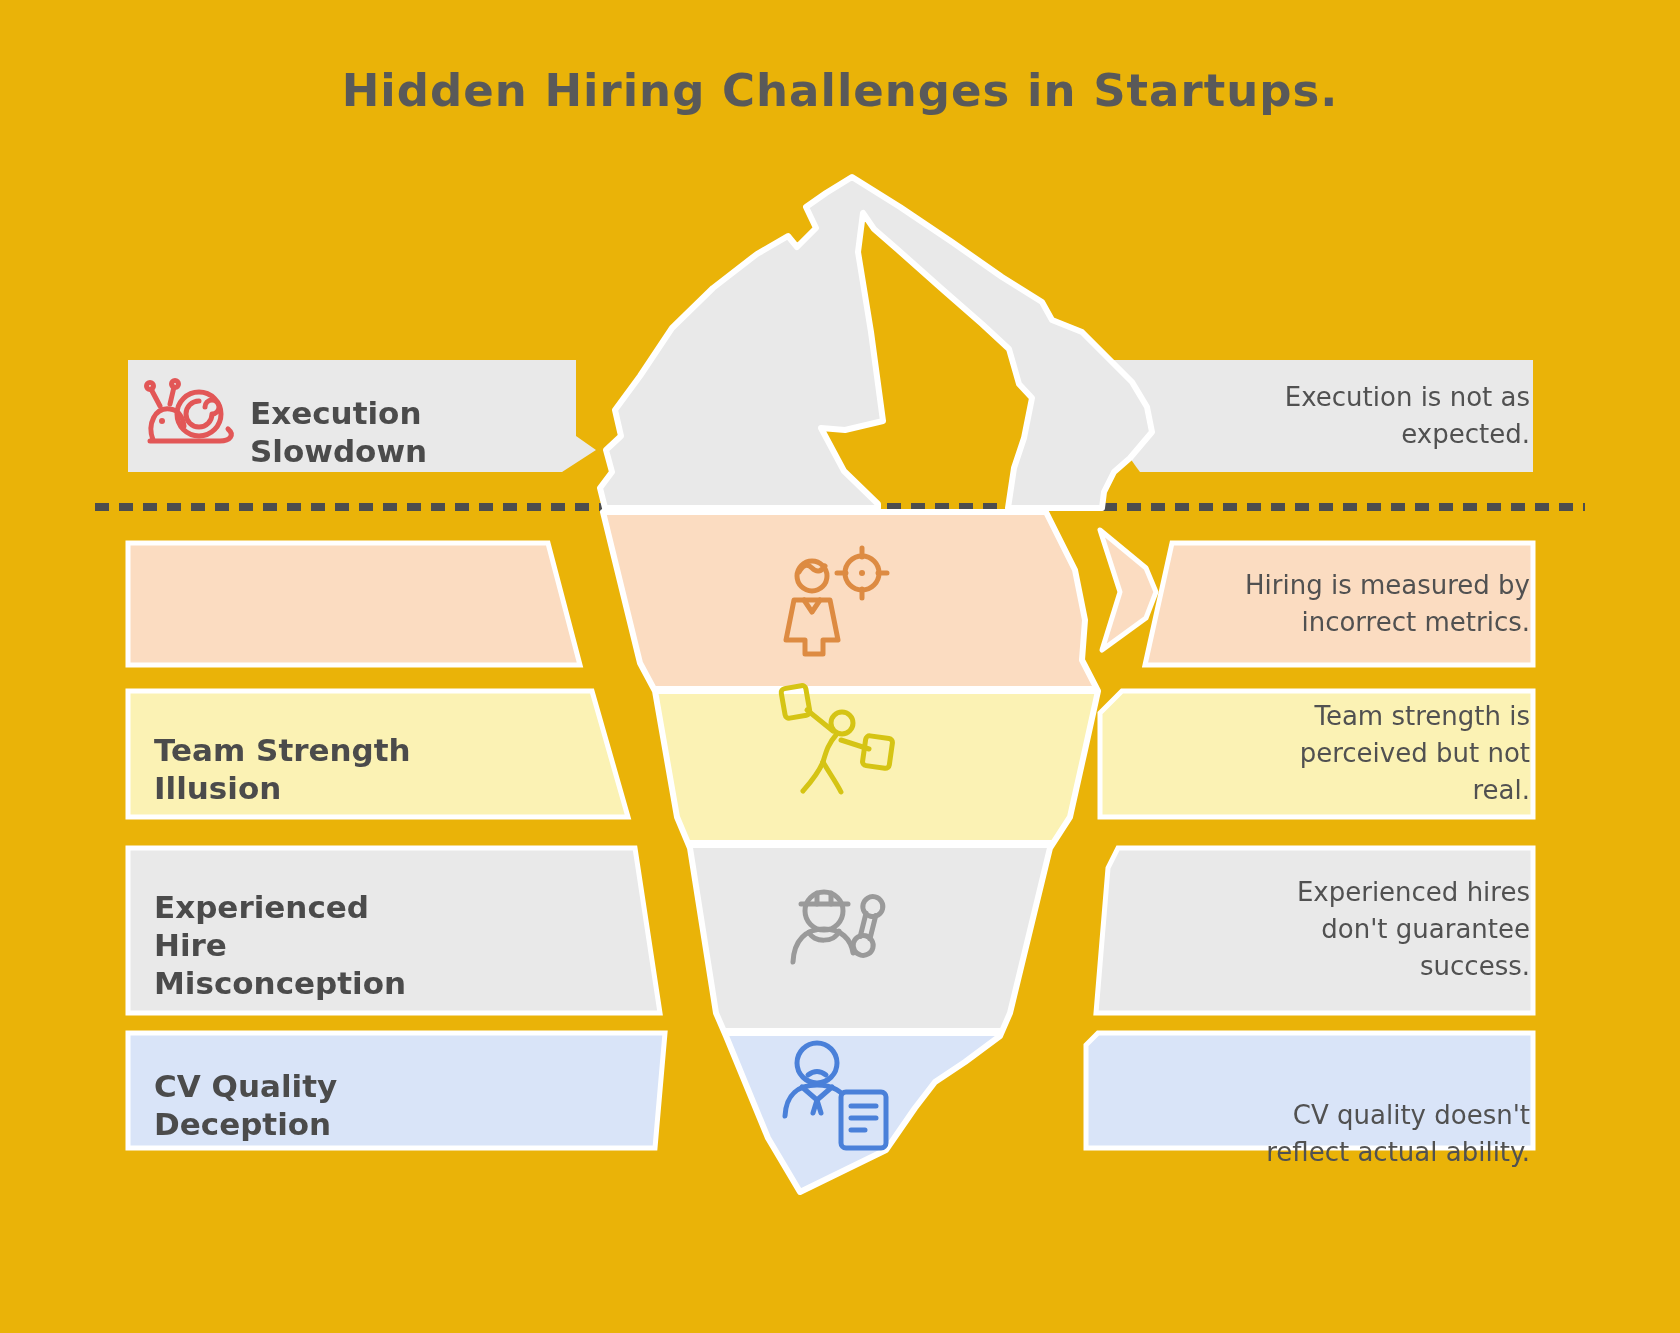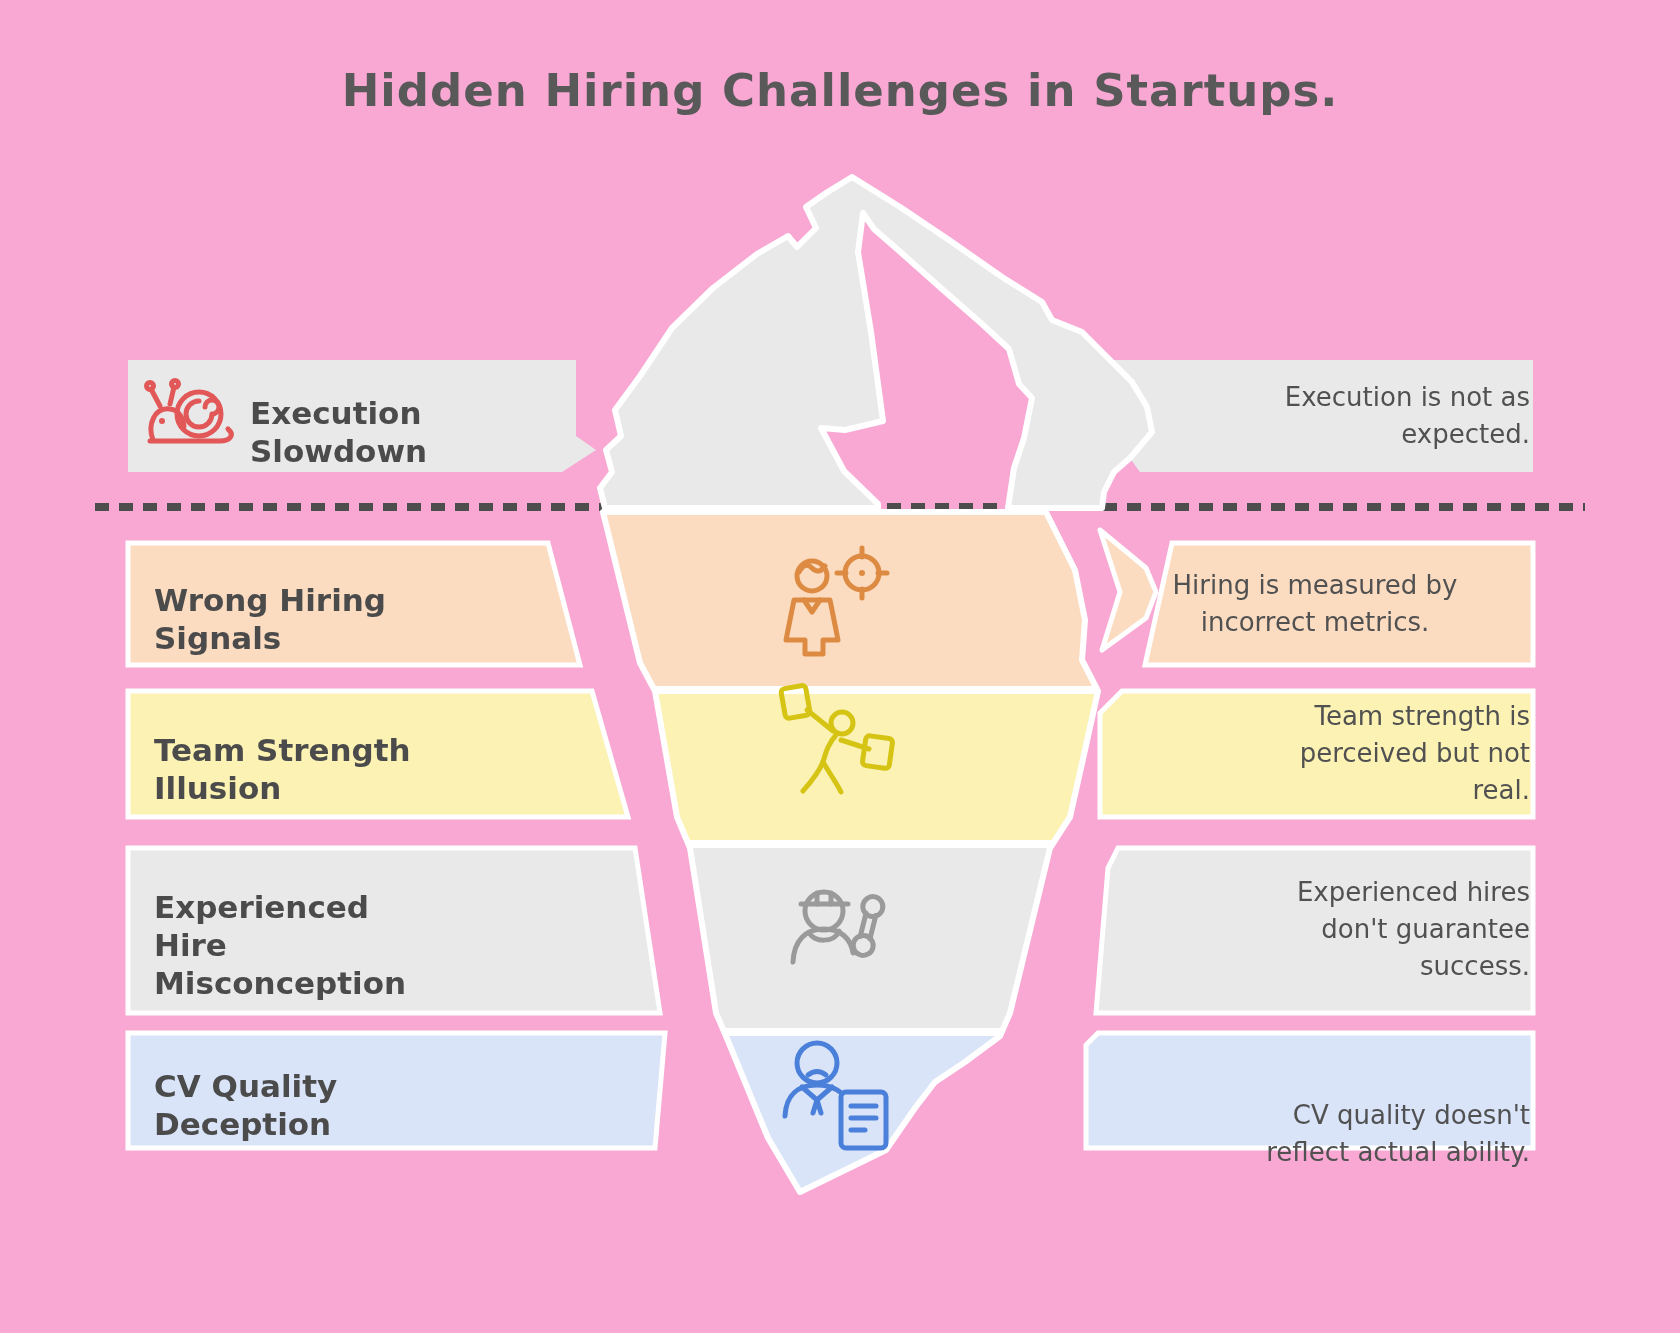--- a/index.html
+++ b/index.html
@@ -1,17 +1,17 @@
 <!DOCTYPE html>
 <html><head>
 <meta charset="utf-8">
 <style>
   html,body{margin:0;padding:0;background:#000;}
   .stage{
-    position:relative;width:1680px;height:1333px;background:#f9a8d4;overflow:hidden;
+    position:relative;width:1680px;height:1333px;background:#eab308;overflow:hidden;
     font-family:"DejaVu Sans","Liberation Sans",sans-serif;
   }
   .stage svg{position:absolute;left:0;top:0;}
   .title{
     position:absolute;left:0;top:64px;width:100%;text-align:center;
     font-size:45px;font-weight:bold;letter-spacing:1px;color:#595959;
   }
   .label{
     position:absolute;white-space:pre-line;color:#4b4b4b;
     font-size:31px;font-weight:bold;line-height:38px;margin-top:15px;
@@ -23,21 +23,21 @@
   .credit{
     position:absolute;left:1345px;top:1193px;color:#4e4e4e;
     font-size:27px;font-weight:bold;line-height:33px;
   }
   .l1{left:250px;top:379px;}
   .l2{left:154px;top:566px;}
   .l3{left:154px;top:716px;}
   .l4{left:154px;top:873px;}
   .l5{left:154px;top:1052px;}
   .d1{top:379px;}
-  .d2{top:567px;text-align:center;}
+  .d2{top:567px;}
   .d3{top:698px;}
   .d4{top:874px;}
   .d5{top:1053px;margin-top:44px;}
 </style>
 </head>
 <body>
 
 <div class="stage">
 
   <svg width="1680" height="1333" viewBox="0 0 1680 1333">
@@ -128,22 +128,20 @@
       <path d="M817,1100 L813,1113 M817,1100 L821,1113"></path>
       <rect x="841" y="1092" width="45" height="56" rx="5" fill="#d9e4f8"></rect>
       <path d="M851,1106 h25 M851,1118 h25 M851,1130 h14"></path>
     </g>
   </svg>
 
   <div class="title">Hidden Hiring Challenges in Startups.</div>
 
   <div class="label l1">Execution
 Slowdown</div>
-  <div class="label l2">Wrong Hiring
-Signals</div>
   <div class="label l4">Experienced
 Hire
 Misconception</div>
   <div class="label l3">Team Strength
 Illusion</div>
   <div class="label l5">CV Quality
 Deception</div>
 
   <div class="desc d1">Execution is not as
 expected.</div>

